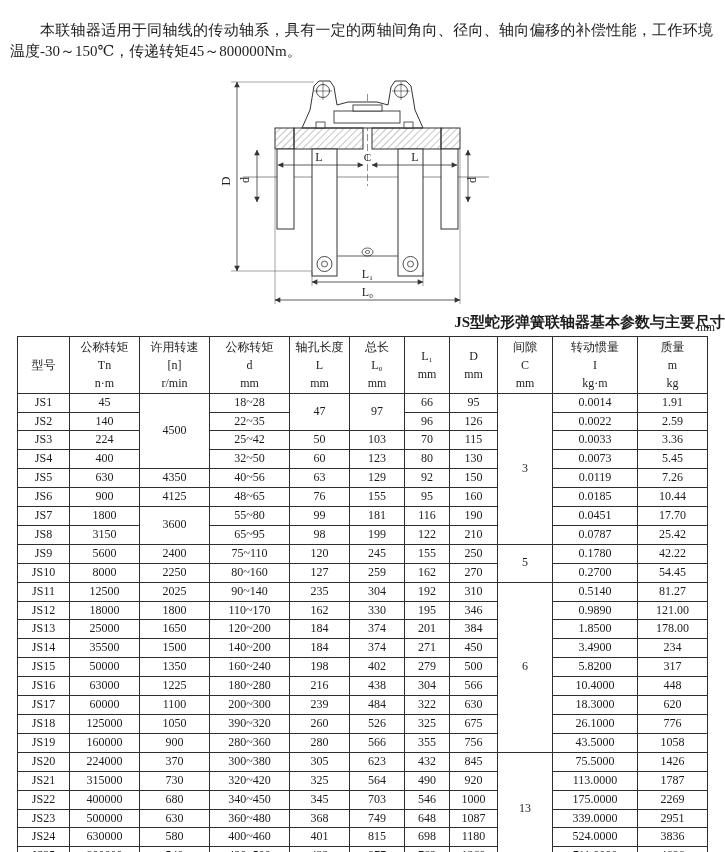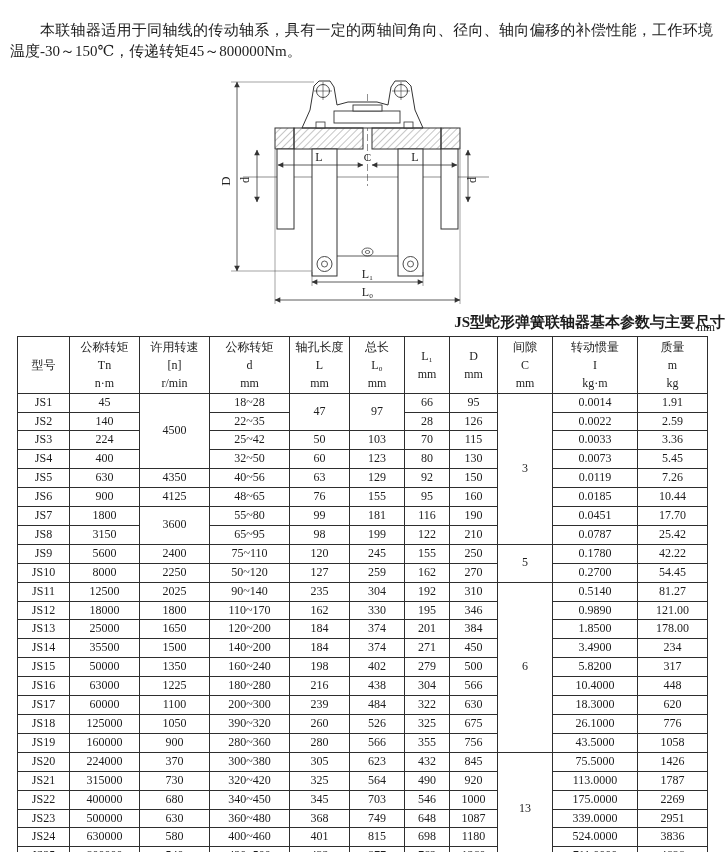--- a/index.html
+++ b/index.html
@@ -190,21 +190,21 @@
         <td>66</td>
         <td>95</td>
         <td rowspan="8">3</td>
         <td>0.0014</td>
         <td>1.91</td>
       </tr>
       <tr>
         <td>JS2</td>
         <td>140</td>
         <td>22~35</td>
-        <td>28</td>
+        <td>96</td>
         <td>126</td>
         <td>0.0022</td>
         <td>2.59</td>
       </tr>
       <tr>
         <td>JS3</td>
         <td>224</td>
         <td>25~42</td>
         <td>50</td>
         <td>103</td>
@@ -281,21 +281,21 @@
         <td>155</td>
         <td>250</td>
         <td rowspan="2">5</td>
         <td>0.1780</td>
         <td>42.22</td>
       </tr>
       <tr>
         <td>JS10</td>
         <td>8000</td>
         <td>2250</td>
-        <td>50~120</td>
+        <td>80~160</td>
         <td>127</td>
         <td>259</td>
         <td>162</td>
         <td>270</td>
         <td>0.2700</td>
         <td>54.45</td>
       </tr>
       <tr>
         <td>JS11</td>
         <td>12500</td>

